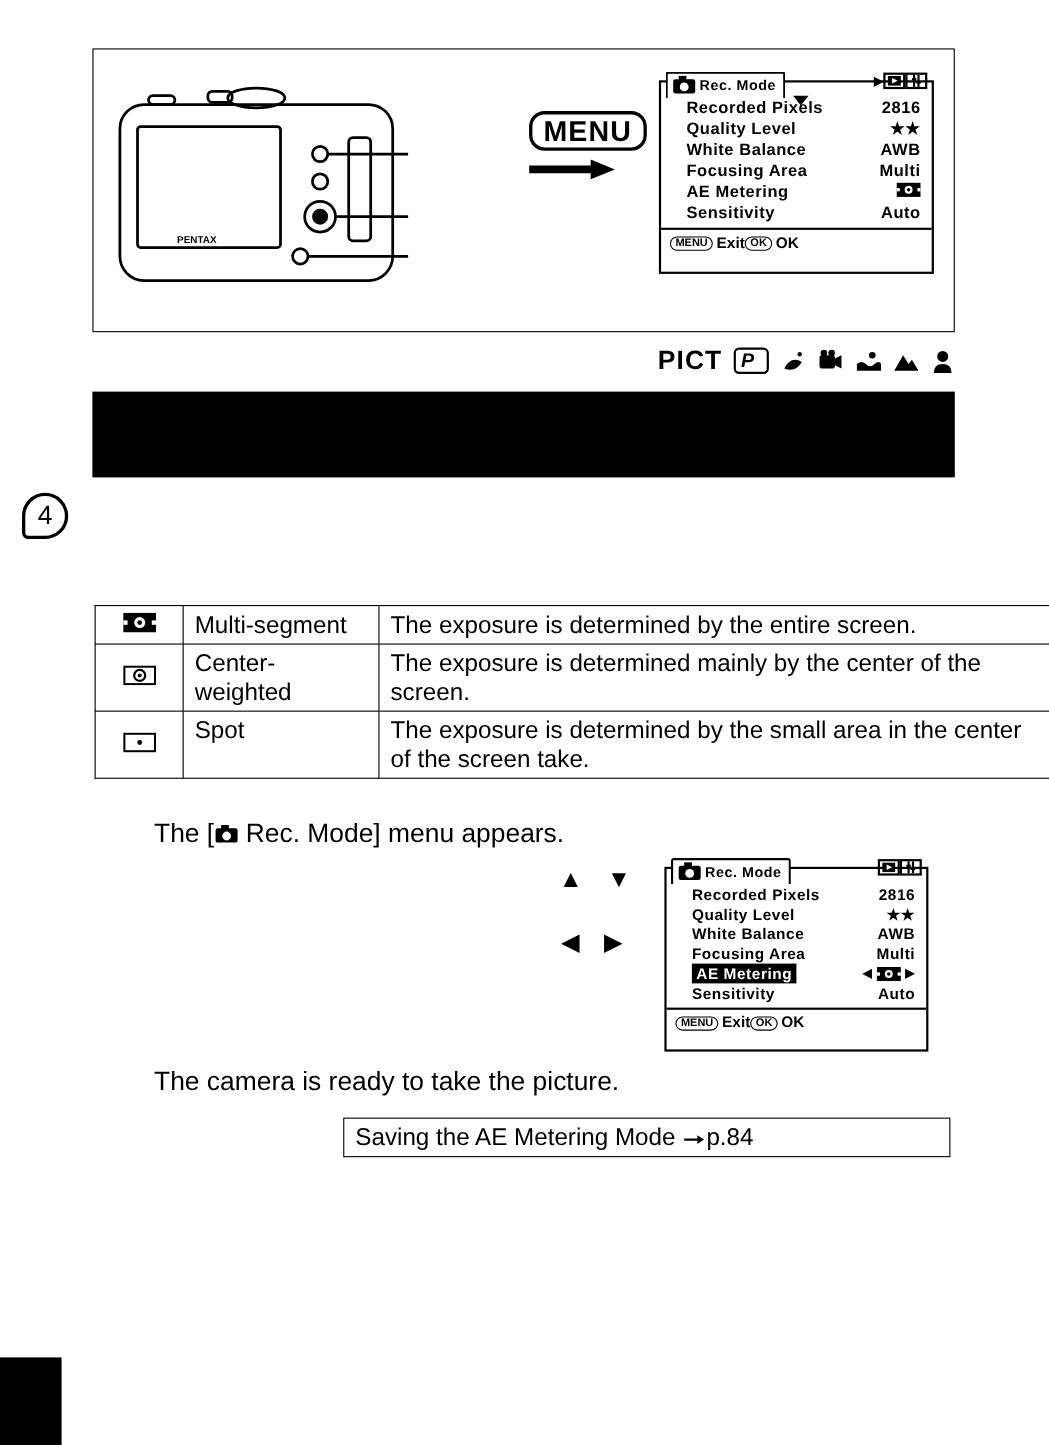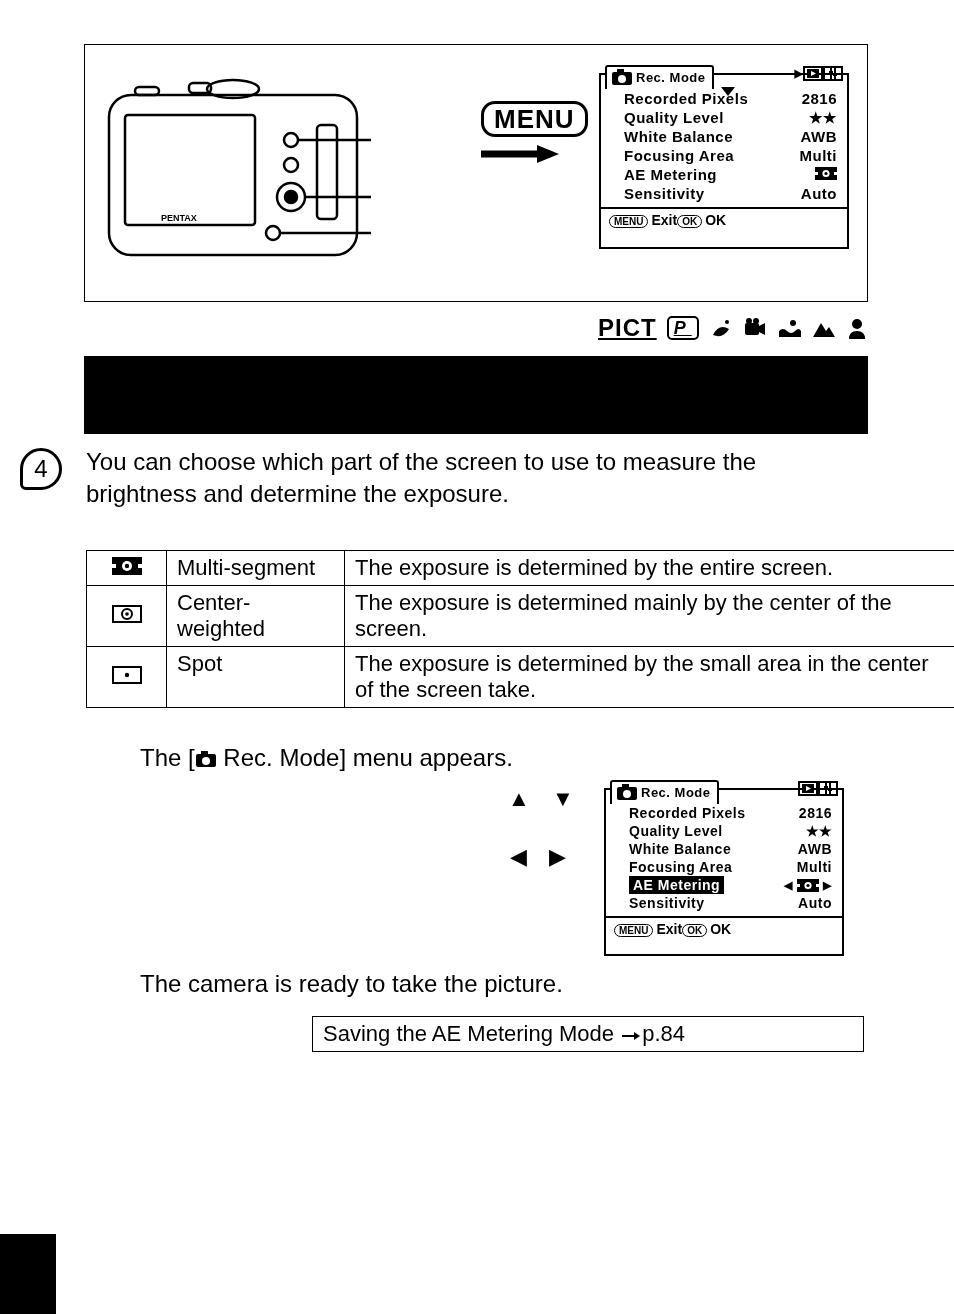--- a/index.html
+++ b/index.html
@@ -118,21 +118,21 @@
 
   .lcd2 { position:absolute; left: 604px; top: 788px; width: 240px; height: 168px; }
   .lcd2 .row { font-size: 14px; line-height: 18px; }
 
   
   .mode-row {
     position: absolute;
     left: 598px; top: 314px;
     font-size: 24px; font-weight: 900;
     letter-spacing: 6px;
-    display: flex; align-items: center; gap: 10px; text-decoration: underline;
+    display: flex; align-items: center; gap: 10px;
   }
   .mode-row .pict { font-family: Arial; font-weight: 900; letter-spacing: 1px; }
   .mode-p {
     border: 2px solid #000;
     border-radius: 5px;
     font-size: 18px; font-style: italic;
     padding: 0 5px;
     line-height: 20px;
   }
   .ico { width: 24px; height: 22px; display: inline-block; }
@@ -356,21 +356,20 @@
     <span class="ico"><svg viewBox="0 0 24 22">
           <circle cx="12" cy="7" r="5" fill="#000"></circle>
           <path d="M4 22 Q4 14 12 14 Q20 14 20 22 Z" fill="#000"></path>
         </svg></span>
   </div>
 
   <div class="blackbar"></div>
 
   <div class="chapter-badge">4</div>
 
-  <div class="intro-text">You can choose which part of the screen to use to measure the brightness and determine the exposure.</div>
 
   <table class="meter-table">
     <tbody>
         <tr>
       <td class="iconcell"><span class="mico"><svg width="30" height="18" viewBox="0 0 30 18">
                 <rect x="0" y="0" width="30" height="18" fill="#000"></rect>
                 <circle cx="15" cy="9" r="5" fill="#fff"></circle>
                 <circle cx="15" cy="9" r="2.2" fill="#000"></circle>
                 <rect x="0" y="7" width="4" height="4" fill="#fff"></rect>
                 <rect x="26" y="7" width="4" height="4" fill="#fff"></rect>

